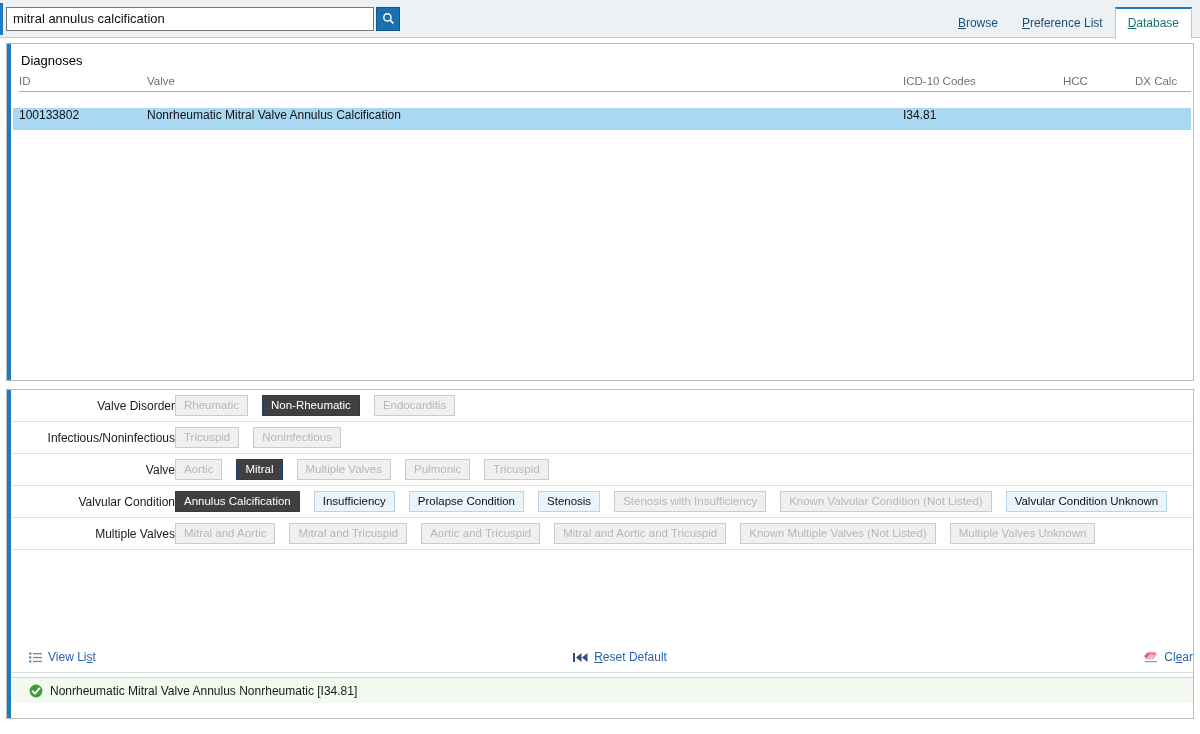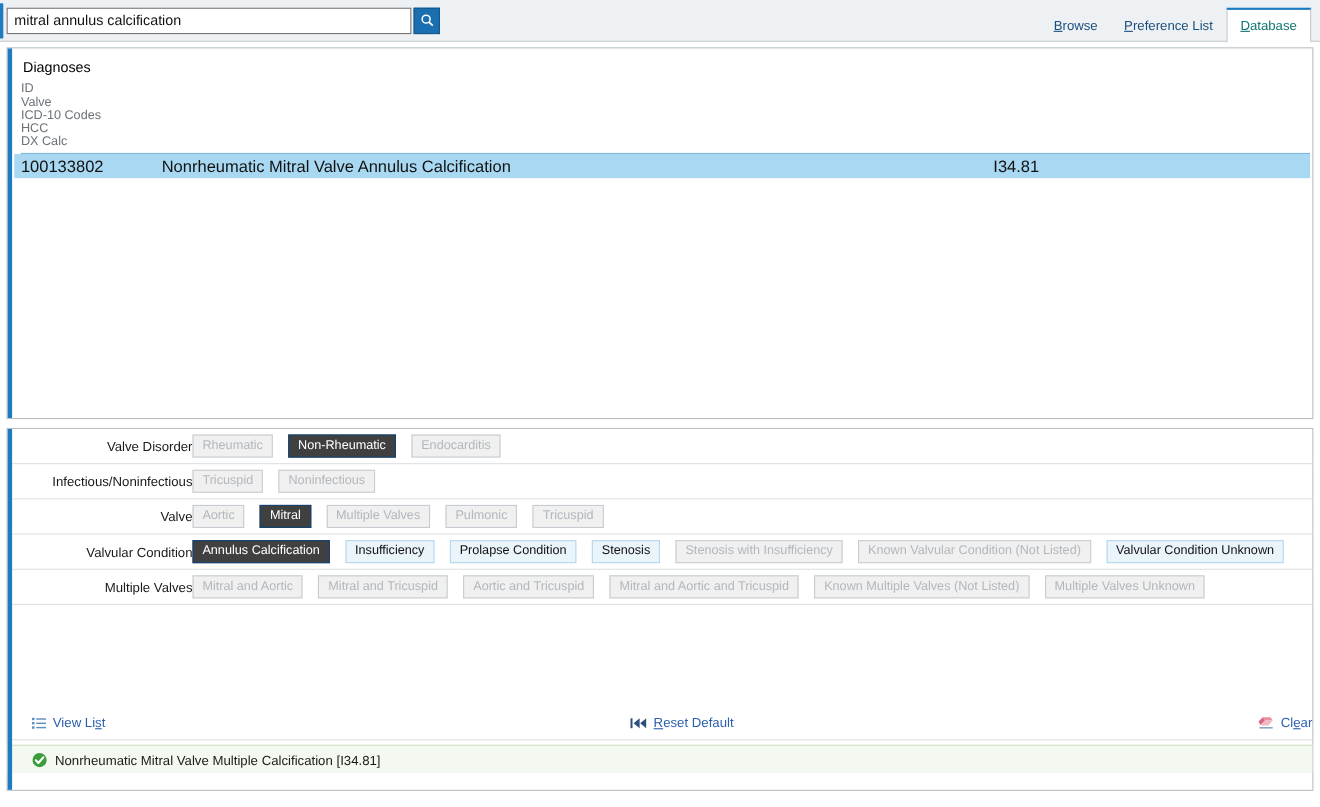--- a/index.html
+++ b/index.html
@@ -100,30 +100,28 @@
   .results-panel { height: 338px; }
   .panel-title {
     font-size: 13px;
     color: #000000;
     padding: 9px 0 7px 14px;
   }
   .grid-header {
     display: flex;
     border-bottom: 1px solid #7fb8dd;
     padding-bottom: 4px;
-    margin: 0 2px 0 12px;
+    margin: 0 2px 16px 12px;
     color: #6a7278;
     font-size: 11.5px;
-    flex-direction: column;
   }
   .grid-row {
     display: flex;
     height: 22px;
-    align-items: center;
-    font-size: 15px;
+    font-size: 12px;
     color: #111;
     margin: 0 2px 0 6px;
     padding-left: 6px;
   }
   .grid-row.selected { background: #a9d9f2; }
   .col-id    { width: 128px; flex: none; }
   .col-name  { width: 756px; flex: none; }
   .col-icd   { width: 160px; flex: none; }
   .col-hcc   { width: 72px;  flex: none; }
   .col-dx    { width: 70px;  flex: none; }
@@ -346,15 +344,15 @@
     </div>
   </div>
 
   <div class="statusbar">
     <span class="check-icon">
       <svg width="14" height="14" viewBox="0 0 14 14">
         <circle cx="7" cy="7" r="6.4" fill="#3a9c3a"></circle>
         <polyline points="3.6,7.2 5.9,9.6 10.4,4.4" fill="none" stroke="#ffffff" stroke-width="1.9" stroke-linecap="round" stroke-linejoin="round"></polyline>
       </svg>
     </span>
-    <span>Nonrheumatic Mitral Valve Multiple Calcification [I34.81]</span>
+    <span>Nonrheumatic Mitral Valve Annulus Nonrheumatic [I34.81]</span>
   </div>
 </div>
 
 </body></html>

